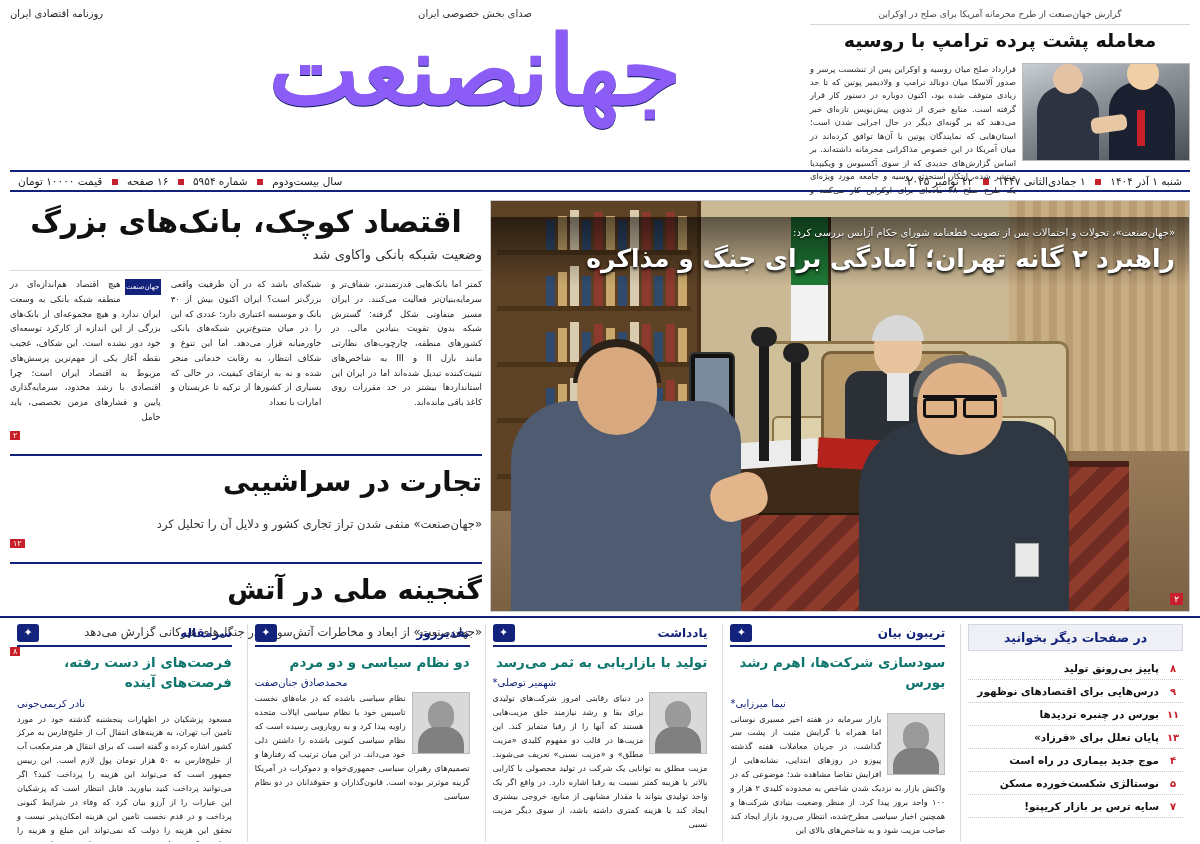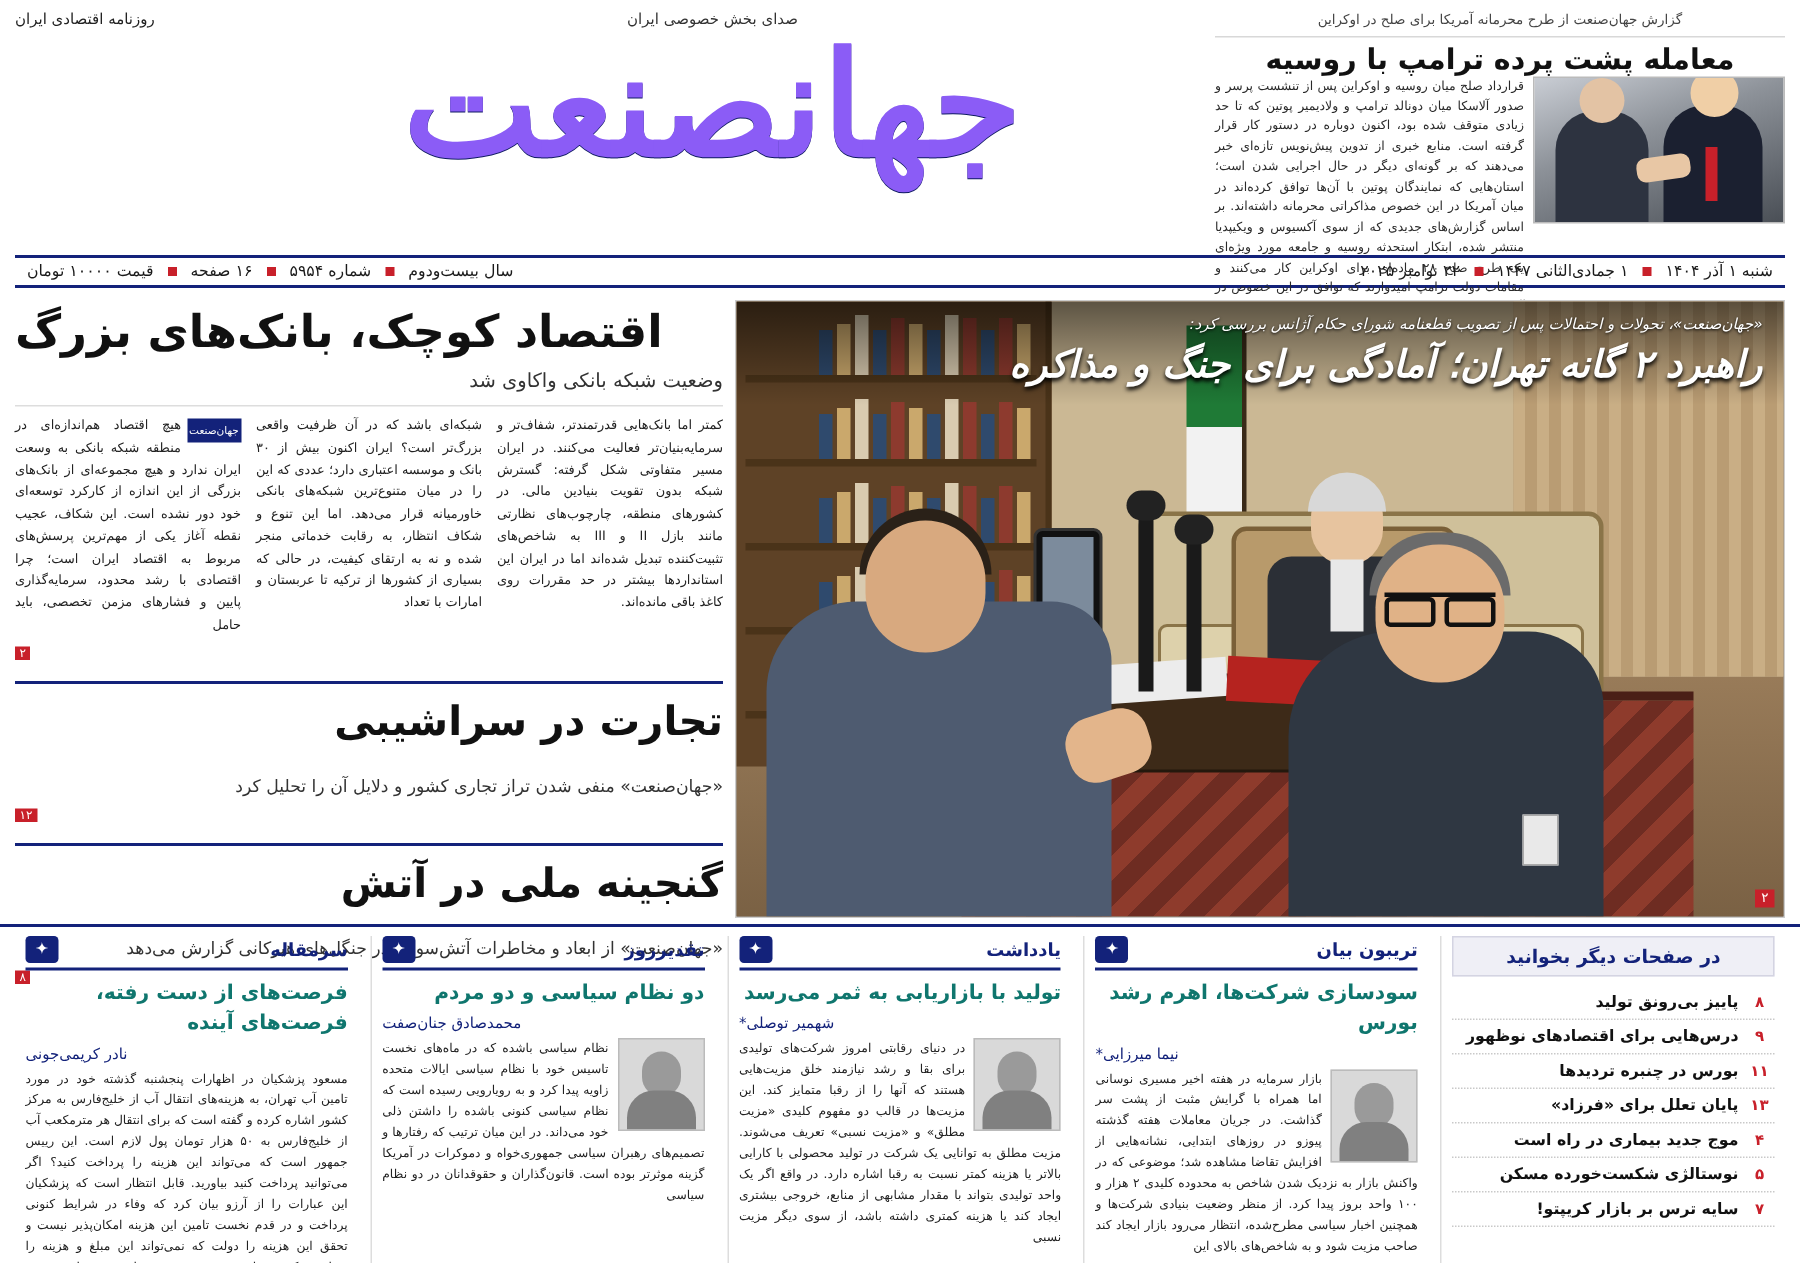--- a/index.html
+++ b/index.html
@@ -36,21 +36,21 @@
     border-bottom: 1px solid #d8d8d8;
     padding-bottom: 3px;
     margin-bottom: 4px;
     line-height: 1.4;
   }
   .mast-head-title {
     font-size: 19px;
     font-weight: bold;
     color: #111;
     text-align: center;
-    margin-bottom: 0;
+    margin-bottom: 12px;
     letter-spacing: -0.2px;
   }
   .mast-lead {
     display: flex;
     gap: 6px;
   }
   .mast-photo {
     width: 168px; height: 98px;
     flex: 0 0 168px;
     position: relative;
@@ -313,25 +313,24 @@
     border: 3px solid #111; border-radius: 4px;
   }
   .guest-right .glasses:before { left: 0; }
   .guest-right .glasses:after { right: 0; }
   .badge-card {
     position: absolute; right: 150px; bottom: 34px; width: 24px; height: 34px;
     background: #e9e9e9; border: 1px solid #aaa;
   }
 
   .photo-caption-band {
-    position: absolute; right: 0; left: 0; top: 0;
+    position: absolute; right: 0; left: 0; top: 16px;
     padding: 10px 14px 10px 14px;
     background: linear-gradient(180deg, rgba(0,0,0,.55), rgba(0,0,0,0));
     color: #fff;
-    font-style: italic;
   }
   .photo-kicker {
     font-size: 10px; color: #fff; text-align: right; margin-bottom: 4px;
     text-shadow: 0 1px 2px #000;
   }
   .photo-title {
     font-size: 25px; font-weight: bold; text-align: right;
     text-shadow: 0 2px 3px #000; line-height: 1.35;
   }
   .photo-sub {
@@ -342,21 +341,21 @@
     position: absolute; right: 6px; bottom: 6px;
     background: #c8202a; color: #fff; font-size: 9px; padding: 1px 4px;
   }
 
   .right-col {
     flex: 1;
     display: flex; flex-direction: column;
   }
   .lead-title {
     font-size: 30px; font-weight: bold; color: #111;
-    text-align: left; line-height: 1.3; margin: 2px 0 6px 0;
+    text-align: center; line-height: 1.3; margin: 2px 0 6px 0;
   }
   .lead-sub {
     font-size: 13px; color: #333; text-align: right; margin-bottom: 8px;
   }
   .lead-body-wrap {
     display: flex; gap: 10px;
     border-top: 1px solid #ddd; padding-top: 6px;
   }
   .lead-col {
     flex: 1; font-size: 8.6px; line-height: 1.72; color: #222;

